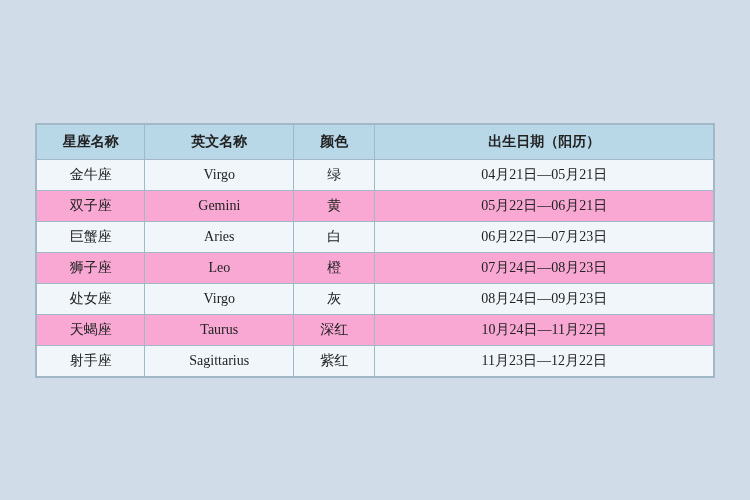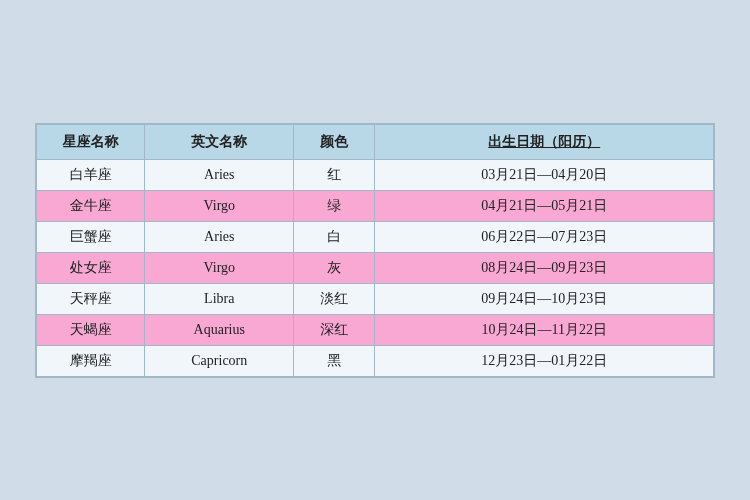--- a/index.html
+++ b/index.html
@@ -38,73 +38,73 @@
       background-color: #f9a8d4;
       font-size: 14px;
       padding: 6px 8px;
     }
     tbody tr:nth-child(odd) td {
       background-color: #f0f6fa;
     }
     .col-chinese { width: 16%; }
     .col-english { width: 22%; }
     .col-color   { width: 12%; }
-    .col-date    { width: 50%; text-decoration: underline; }
+    .col-date    { width: 50%; }
   </style>
 </head>
 <body>
 
 <div class="table-container">
   <table>
     <thead>
       <tr>
         <th class="col-chinese">星座名称</th>
         <th class="col-english">英文名称</th>
         <th class="col-color">颜色</th>
         <th class="col-date">出生日期（阳历）</th>
       </tr>
     </thead>
     <tbody id="table-body">
-    <tr>
-          <td>白羊座</td>
-          <td>Aries</td>
-          <td>红</td>
-          <td>03月21日—04月20日</td>
-        </tr>
         <tr>
           <td>金牛座</td>
           <td>Virgo</td>
           <td>绿</td>
           <td>04月21日—05月21日</td>
+        </tr>
+        <tr>
+          <td>双子座</td>
+          <td>Gemini</td>
+          <td>黄</td>
+          <td>05月22日—06月21日</td>
         </tr>
         <tr>
           <td>巨蟹座</td>
           <td>Aries</td>
           <td>白</td>
           <td>06月22日—07月23日</td>
         </tr>
         <tr>
+          <td>狮子座</td>
+          <td>Leo</td>
+          <td>橙</td>
+          <td>07月24日—08月23日</td>
+        </tr>
+        <tr>
           <td>处女座</td>
           <td>Virgo</td>
           <td>灰</td>
           <td>08月24日—09月23日</td>
         </tr>
         <tr>
-          <td>天秤座</td>
-          <td>Libra</td>
-          <td>淡红</td>
-          <td>09月24日—10月23日</td>
-        </tr>
-        <tr>
           <td>天蝎座</td>
-          <td>Aquarius</td>
+          <td>Taurus</td>
           <td>深红</td>
           <td>10月24日—11月22日</td>
         </tr>
         <tr>
-          <td>摩羯座</td>
-          <td>Capricorn</td>
-          <td>黑</td>
-          <td>12月23日—01月22日</td>
+          <td>射手座</td>
+          <td>Sagittarius</td>
+          <td>紫红</td>
+          <td>11月23日—12月22日</td>
         </tr>
       </tbody>
   </table>
 </div>
 
 </body></html>

